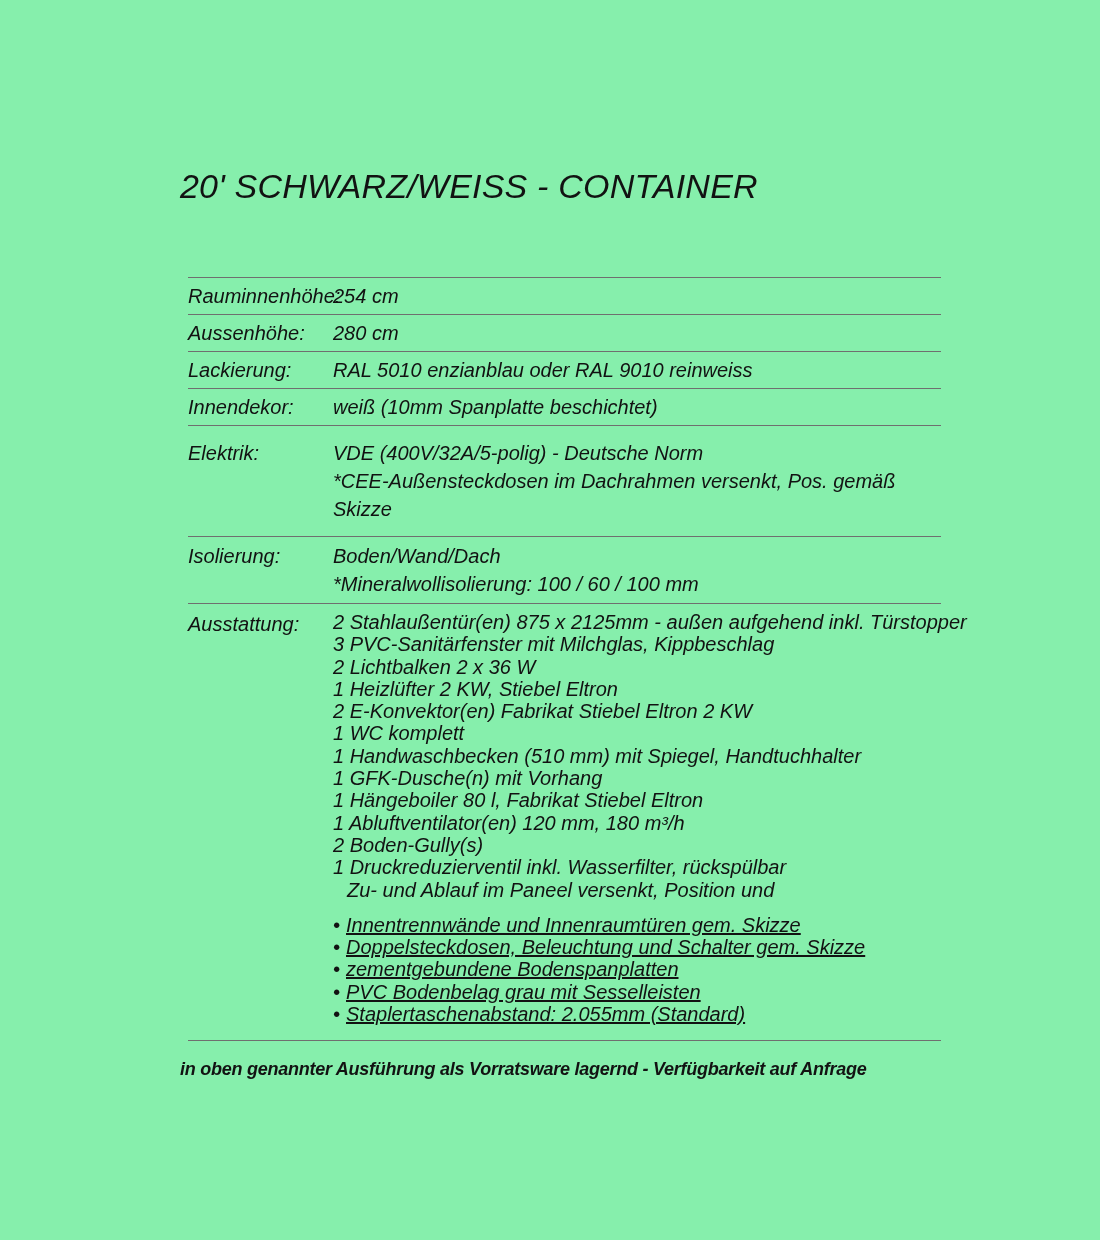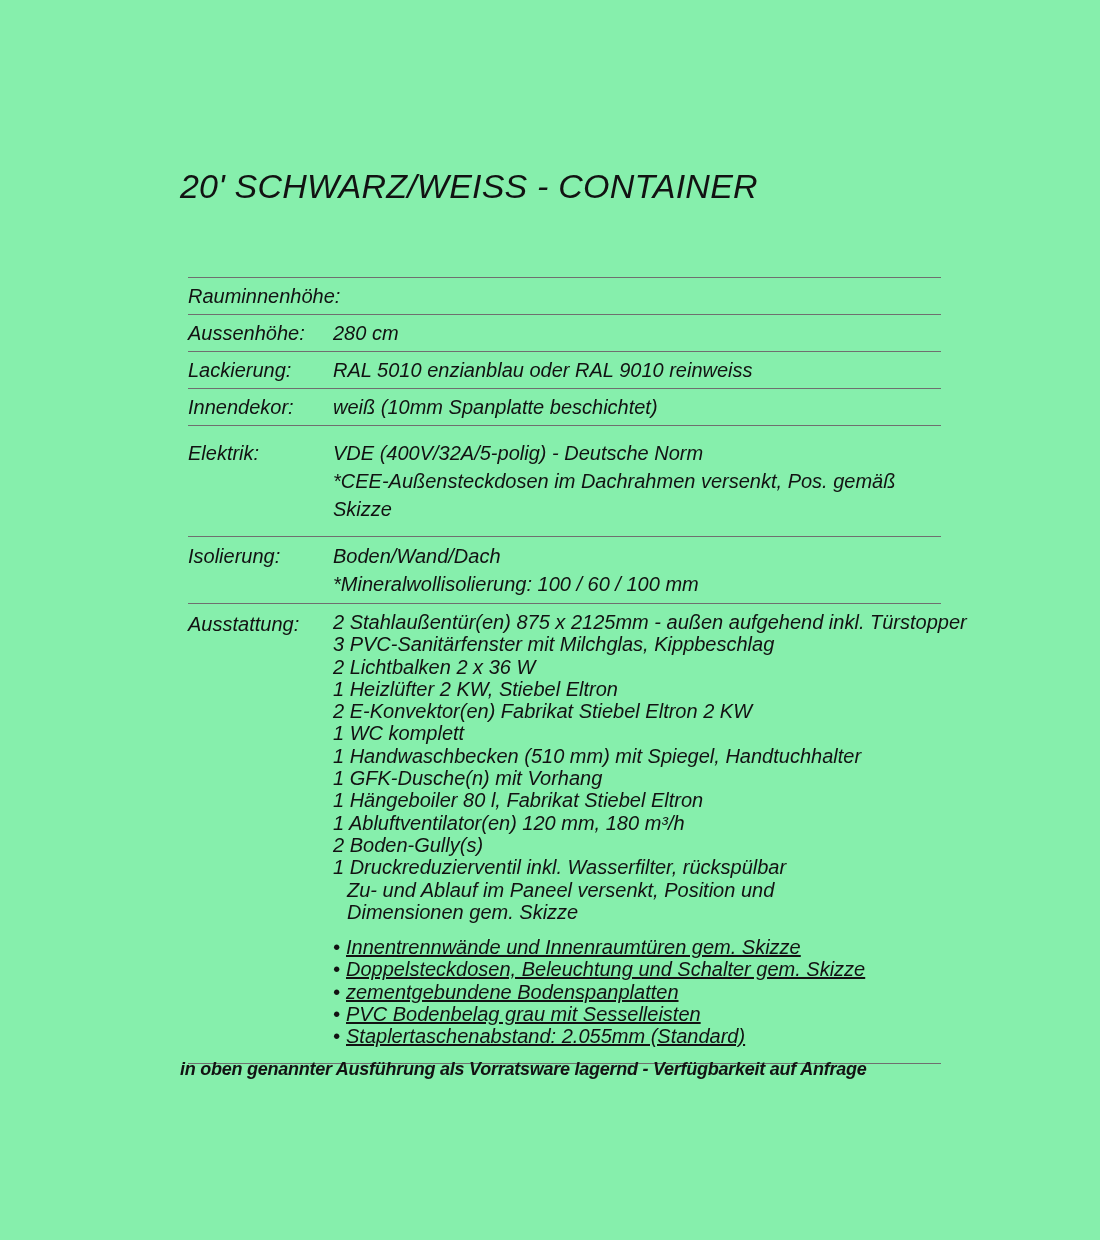--- a/index.html
+++ b/index.html
@@ -64,20 +64,21 @@
 <body>
 
 <div class="page">
 
   <div class="doc-title">20' SCHWARZ/WEISS - CONTAINER</div>
 
   <div class="spec">
 
     <div class="row simple">
       <div class="cell-label">Rauminnenhöhe:</div>
+      <div class="cell-value">254 cm</div>
     </div>
 
     <div class="row simple">
       <div class="cell-label">Aussenhöhe:</div>
       <div class="cell-value">280 cm</div>
     </div>
 
     <div class="row simple">
       <div class="cell-label">Lackierung:</div>
       <div class="cell-value">RAL 5010 enzianblau oder RAL 9010 reinweiss</div>
@@ -113,21 +114,20 @@
         <div class="item-line">1 Heizlüfter 2 KW, Stiebel Eltron</div>
         <div class="item-line">2 E-Konvektor(en) Fabrikat Stiebel Eltron 2 KW</div>
         <div class="item-line">1 WC komplett</div>
         <div class="item-line">1 Handwaschbecken (510 mm) mit Spiegel, Handtuchhalter</div>
         <div class="item-line">1 GFK-Dusche(n) mit Vorhang</div>
         <div class="item-line">1 Hängeboiler 80 l, Fabrikat Stiebel Eltron</div>
         <div class="item-line">1 Abluftventilator(en) 120 mm, 180 m³/h</div>
         <div class="item-line">2 Boden-Gully(s)</div>
         <div class="item-line">1 Druckreduzierventil inkl. Wasserfilter, rückspülbar</div>
         <div class="item-line indent">Zu- und Ablauf im Paneel versenkt, Position und</div>
-        <div class="item-line indent">Dimensionen gem. Skizze</div>
 
         <div class="bullet-list">
           <div class="bullet-line"><span class="bullet-marker">•</span><span>Innentrennwände und Innenraumtüren gem. Skizze</span></div>
           <div class="bullet-line"><span class="bullet-marker">•</span><span>Doppelsteckdosen, Beleuchtung und Schalter gem. Skizze</span></div>
           <div class="bullet-line"><span class="bullet-marker">•</span><span>zementgebundene Bodenspanplatten</span></div>
           <div class="bullet-line"><span class="bullet-marker">•</span><span>PVC Bodenbelag grau mit Sesselleisten</span></div>
           <div class="bullet-line"><span class="bullet-marker">•</span><span>Staplertaschenabstand: 2.055mm (Standard)</span></div>
         </div>
       </div>
     </div>

